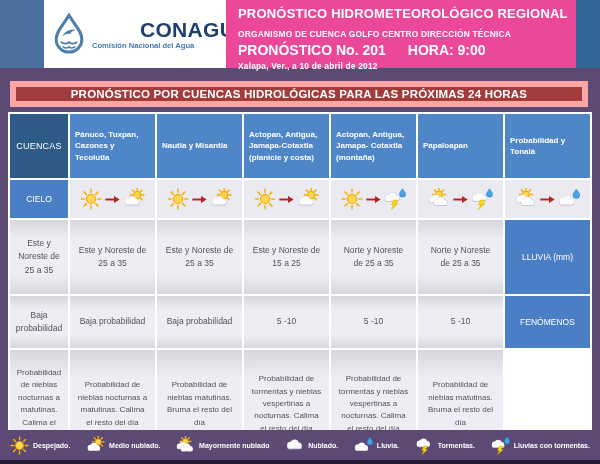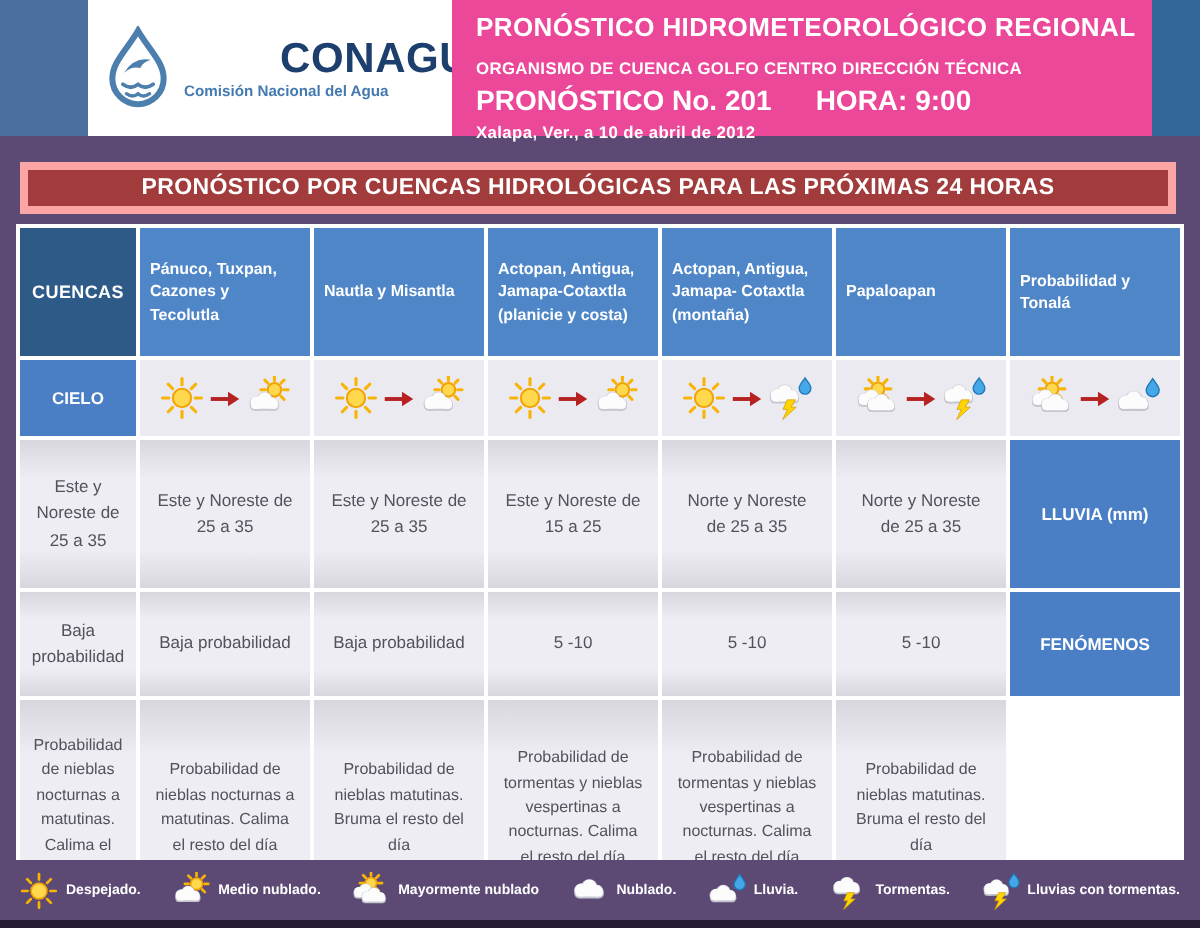--- a/index.html
+++ b/index.html
@@ -17,34 +17,34 @@
   .logo-brand{font-size:21px;font-weight:bold;color:#1d3f6d;letter-spacing:0.3px;margin-left:48px;}
   .logo-tagline{font-size:7.6px;color:#447ab0;margin-top:2px;font-weight:bold;}
   .header-band{flex:1 1 auto;background:#ec4899;color:#fff;padding:6px 8px 0 12px;box-sizing:border-box;}
   .band-title{font-size:13px;font-weight:bold;letter-spacing:0.2px;margin-bottom:8px;white-space:nowrap;}
   .band-sub{font-size:8.4px;font-weight:bold;margin-bottom:3px;letter-spacing:0.2px;}
   .band-line{font-size:14px;font-weight:bold;margin-bottom:3px;display:flex;gap:22px;}
   .header-dark{width:35px;flex:0 0 auto;background:#33679c;}
   
   .banner{
     position:absolute;top:81px;left:10px;width:578px;height:26px;box-sizing:border-box;
-    background:#a23b3b;border:4px solid #fca5a5;
+    background:#a23b3b;border:6px solid #fca5a5;
     display:flex;align-items:center;justify-content:center;
     color:#fff;font-weight:bold;font-size:11.5px;letter-spacing:0.2px;
   }
   
   .ftable{
     position:absolute;top:112px;left:8px;width:584px;height:318px;box-sizing:border-box;
     display:grid;grid-template-columns:58px repeat(6,1fr);
     grid-template-rows:64px 38px 74px 52px 1fr;
     gap:2px;background:#ffffff;border:2px solid #ffffff;
   }
-  .corner{background:#2e5a88;color:#fff;font-weight:bold;font-size:9px;display:flex;align-items:center;justify-content:center;letter-spacing:0.2px;}
+  .corner{background:#2e5a88;color:#fff;font-weight:normal;font-size:9px;display:flex;align-items:center;justify-content:center;letter-spacing:0.2px;}
   .colhdr{background:#4e86c8;color:#fff;font-weight:bold;font-size:8px;line-height:1.4;padding:4px 5px;display:flex;align-items:center;box-sizing:border-box;}
-  .rowlbl{background:#4a7fc6;color:#fff;font-weight:bold;font-size:8.5px;line-height:1.5;display:flex;align-items:center;justify-content:center;text-align:center;padding:2px;box-sizing:border-box;}
+  .rowlbl{background:#4a7fc6;color:#fff;font-weight:normal;font-size:8.5px;line-height:1.5;display:flex;align-items:center;justify-content:center;text-align:center;padding:2px;box-sizing:border-box;}
   .cielo-cell{background:#eaeaf0;display:flex;align-items:center;justify-content:center;gap:3px;}
   .dcell{
     background:linear-gradient(180deg,#d7d7dd 0%,#ededf3 26%,#ededf3 74%,#d7d7dd 100%);
     color:#52525c;font-size:8px;line-height:1.55;
     display:flex;align-items:center;justify-content:center;text-align:center;
     padding:17px 7px;box-sizing:border-box;
   }
   .dcell.viento,.dcell.lluvia{font-size:8.5px;}
   
   .legend{

